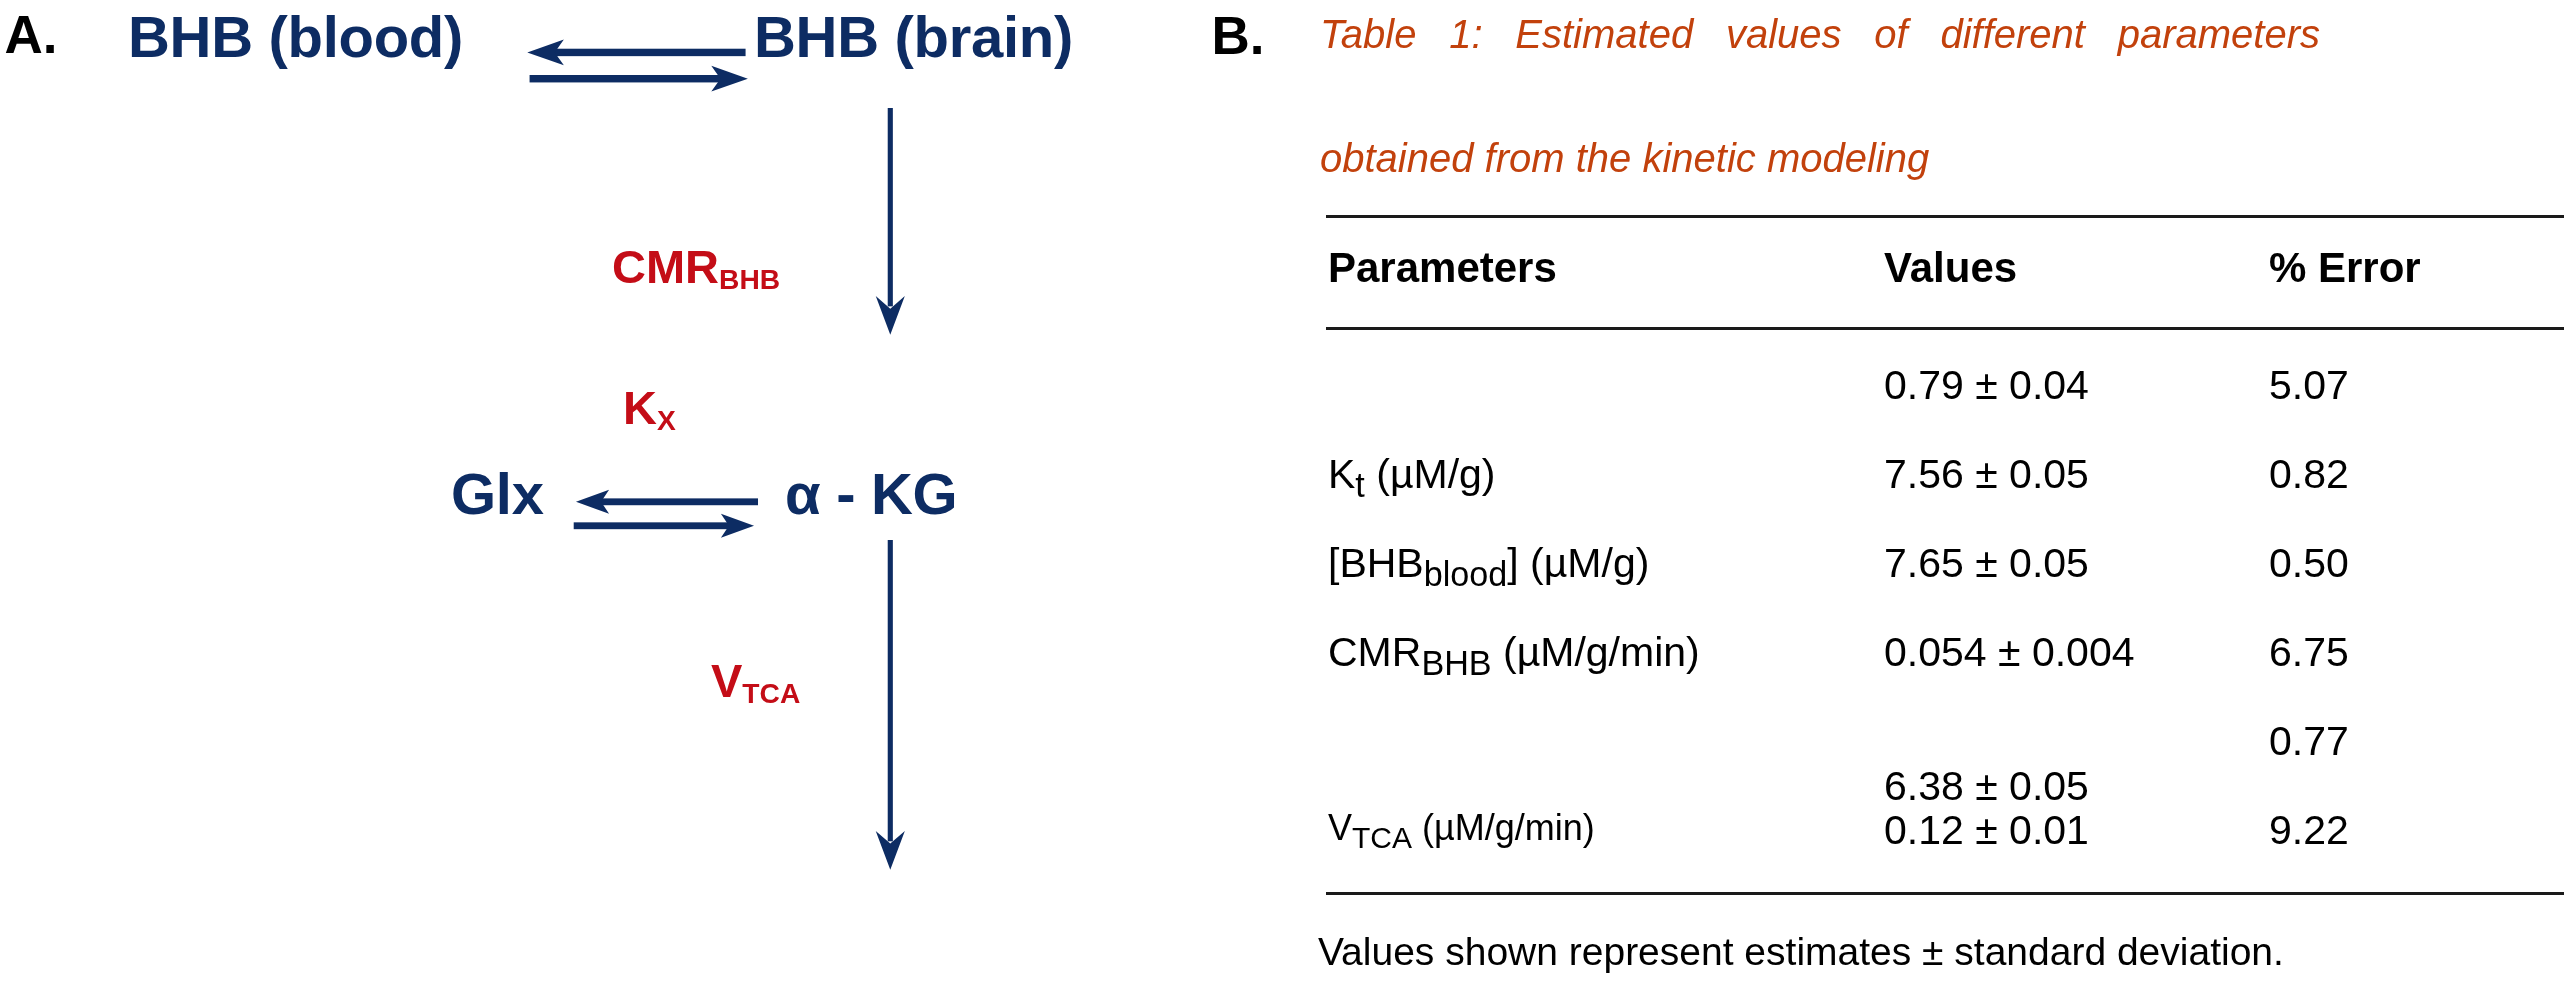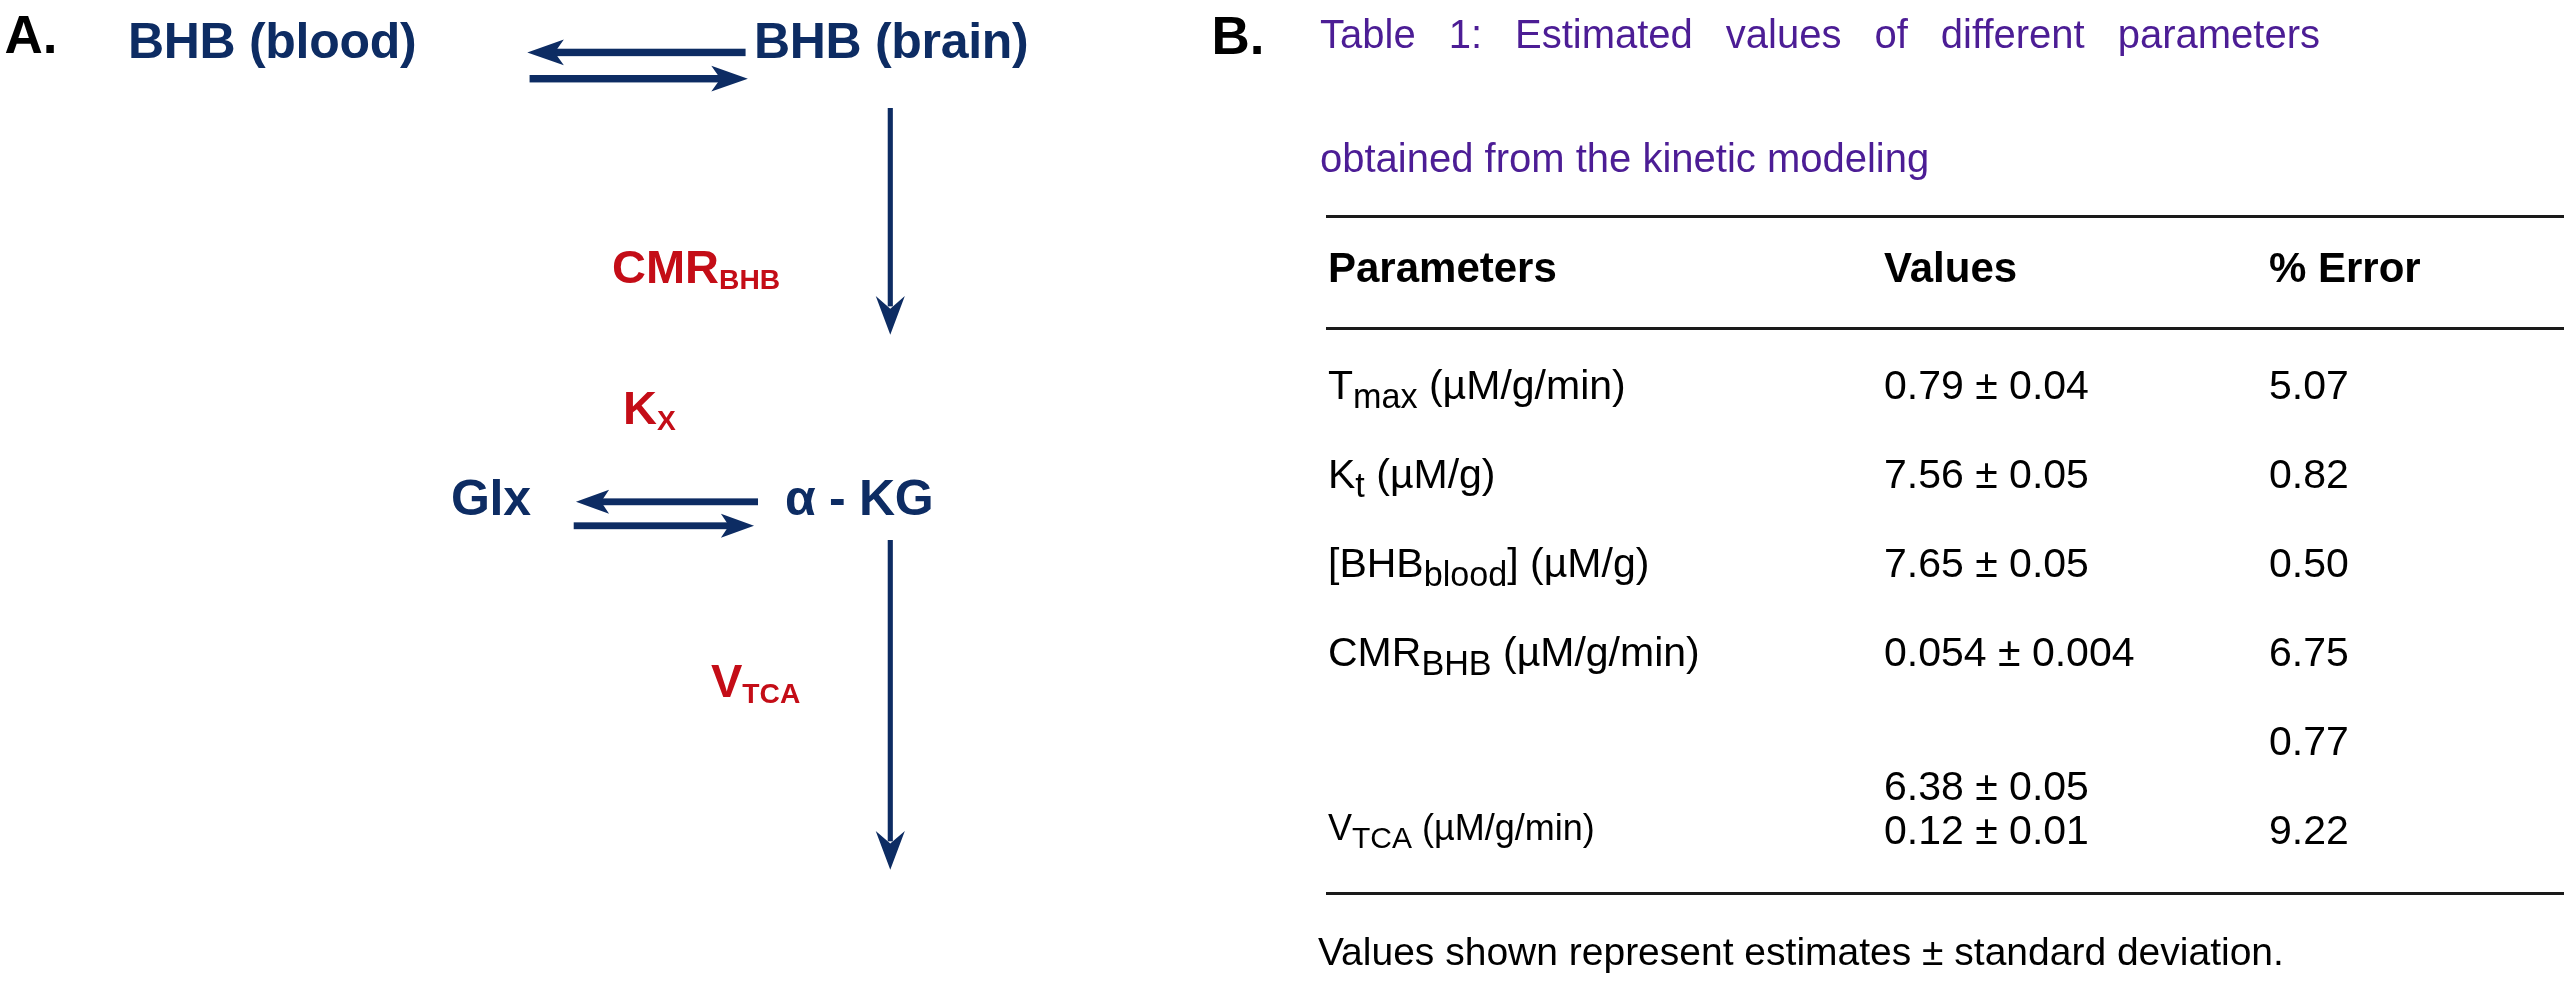--- a/index.html
+++ b/index.html
@@ -15,41 +15,41 @@
 
   
   .panel-letter{
     font-weight:bold;color:#000000;font-size:53px;line-height:1;
   }
 
   
   #panel-a{position:absolute;left:0;top:0;width:1199px;height:1007px;}
 
   .species{
-    color:#0d2c63;font-weight:bold;font-size:50px;line-height:1;
+    color:#0d2c63;font-weight:bold;font-size:58px;line-height:1;
     letter-spacing:-0.3px;
-    margin-top:8px;
   }
   .rate{
     color:#c40d17;font-weight:bold;font-size:47px;line-height:1;
   }
   .rate sub{font-size:0.60em;font-weight:bold;vertical-align:-0.22em;letter-spacing:0px;}
 
   
   .eqarrow{display:block;}
   
   .varrow{display:block;}
 
   
   #panel-b{position:absolute;left:1199px;top:0;width:1377px;height:1007px;}
 
   .caption{
-    position:absolute;color:#4c1d95;font-size:40px;line-height:62px;
+    position:absolute;color:#c2410c;font-size:40px;line-height:62px;
     text-align:justify;text-justify:inter-word;
     font-family:"Liberation Sans",sans-serif;
+    font-style:italic;
   }
   .caption > span{display:block;}
   .caption .just{
     text-align:justify;
   }
   .caption .just::after{content:"";display:inline-block;width:100%;}
 
   .rule{position:absolute;background:#1a1a1a;}
 
   .footnote{
@@ -126,23 +126,20 @@
   <div class="rule" style="left:127px;top:215px;width:1238px;height:3.4px;"></div>
 
   <div class="rule" style="left:127px;top:327px;width:1238px;height:2.9px;"></div>
 
   <div class="rule" style="left:127px;top:892px;width:1238px;height:3.4px;"></div>
 
   <div class="abs nowrap" style="left:129px;top:244px;font-size:42px;font-weight:bold;">Parameters</div>
   <div class="abs nowrap" style="left:685px;top:244px;font-size:42px;font-weight:bold;">Values</div>
   <div class="abs nowrap" style="left:1070px;top:244px;font-size:42px;font-weight:bold;">% Error</div>
 
-  <div class="abs nowrap" style="left:129px;top:362px;font-size:41px;">
-    <span>T</span><sub>max</sub><span> (µM/g/min)</span>
-  </div>
   <div class="abs nowrap" style="left:685px;top:362px;font-size:41px;">0.79 ± 0.04</div>
   <div class="abs nowrap" style="left:1070px;top:362px;font-size:41px;">5.07</div>
 
   <div class="abs nowrap" style="left:129px;top:451px;font-size:41px;">
     <span>K</span><sub>t</sub><span> (µM/g)</span>
   </div>
   <div class="abs nowrap" style="left:685px;top:451px;font-size:41px;">7.56 ± 0.05</div>
   <div class="abs nowrap" style="left:1070px;top:451px;font-size:41px;">0.82</div>
 
   <div class="abs nowrap" style="left:129px;top:540px;font-size:41px;">

